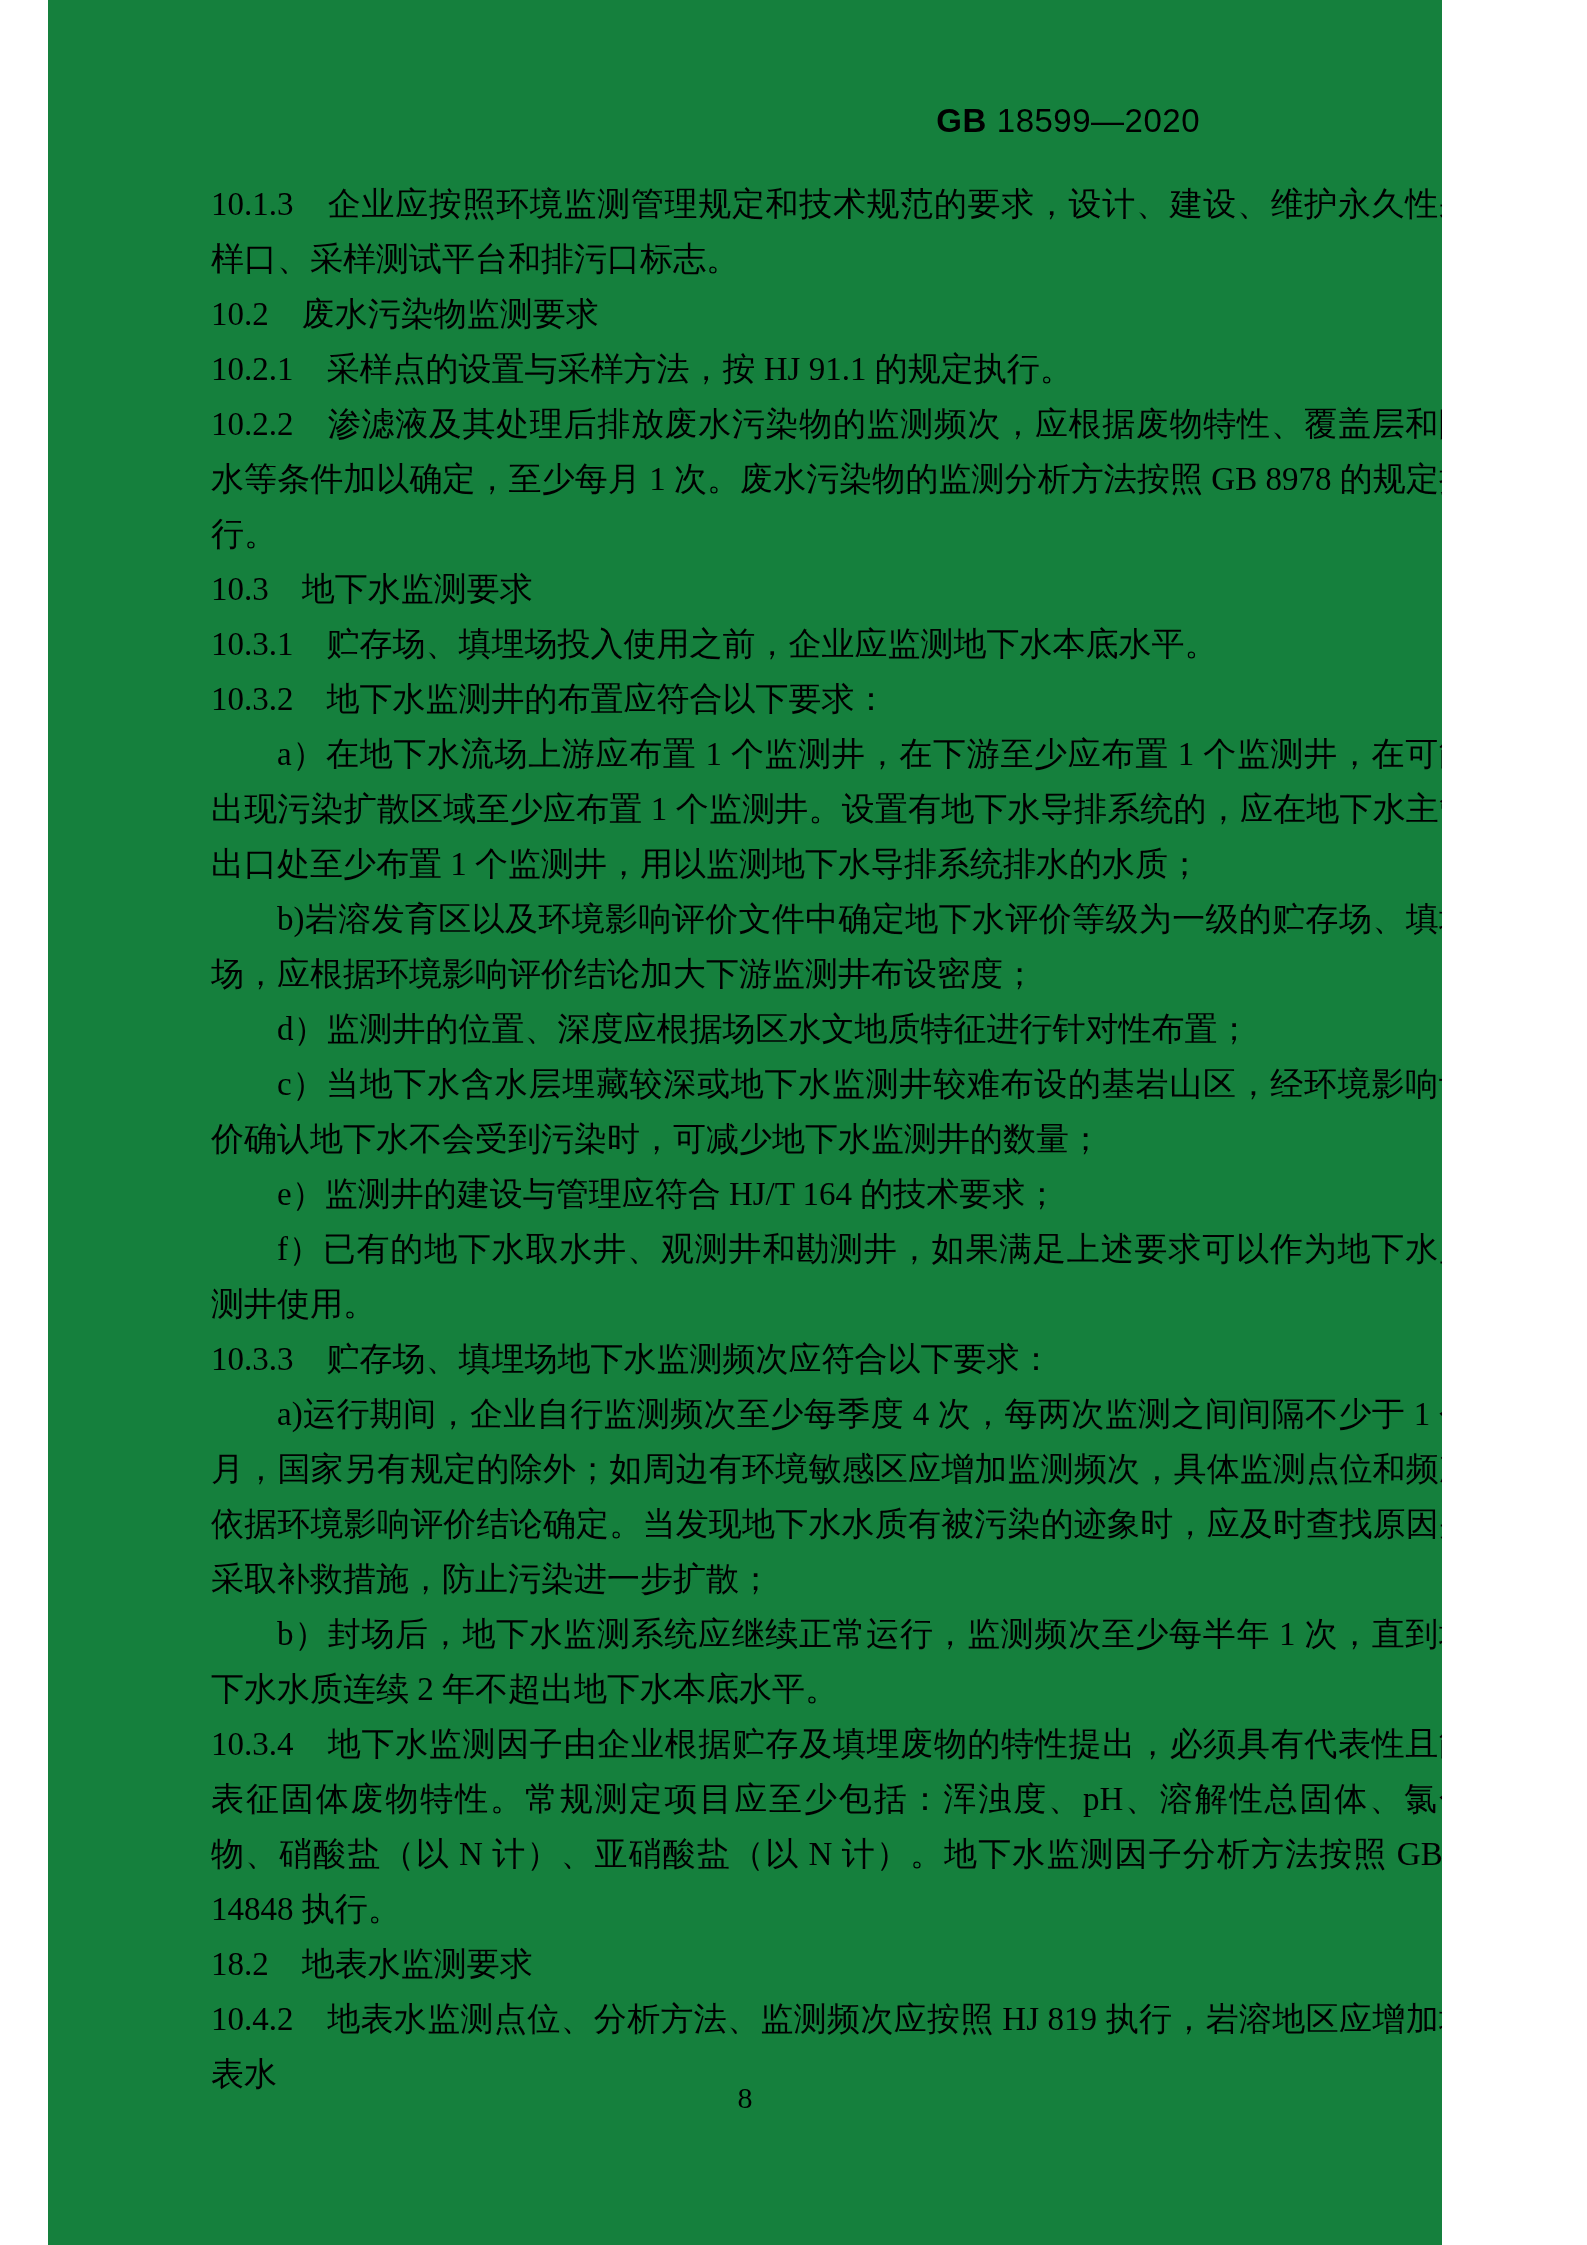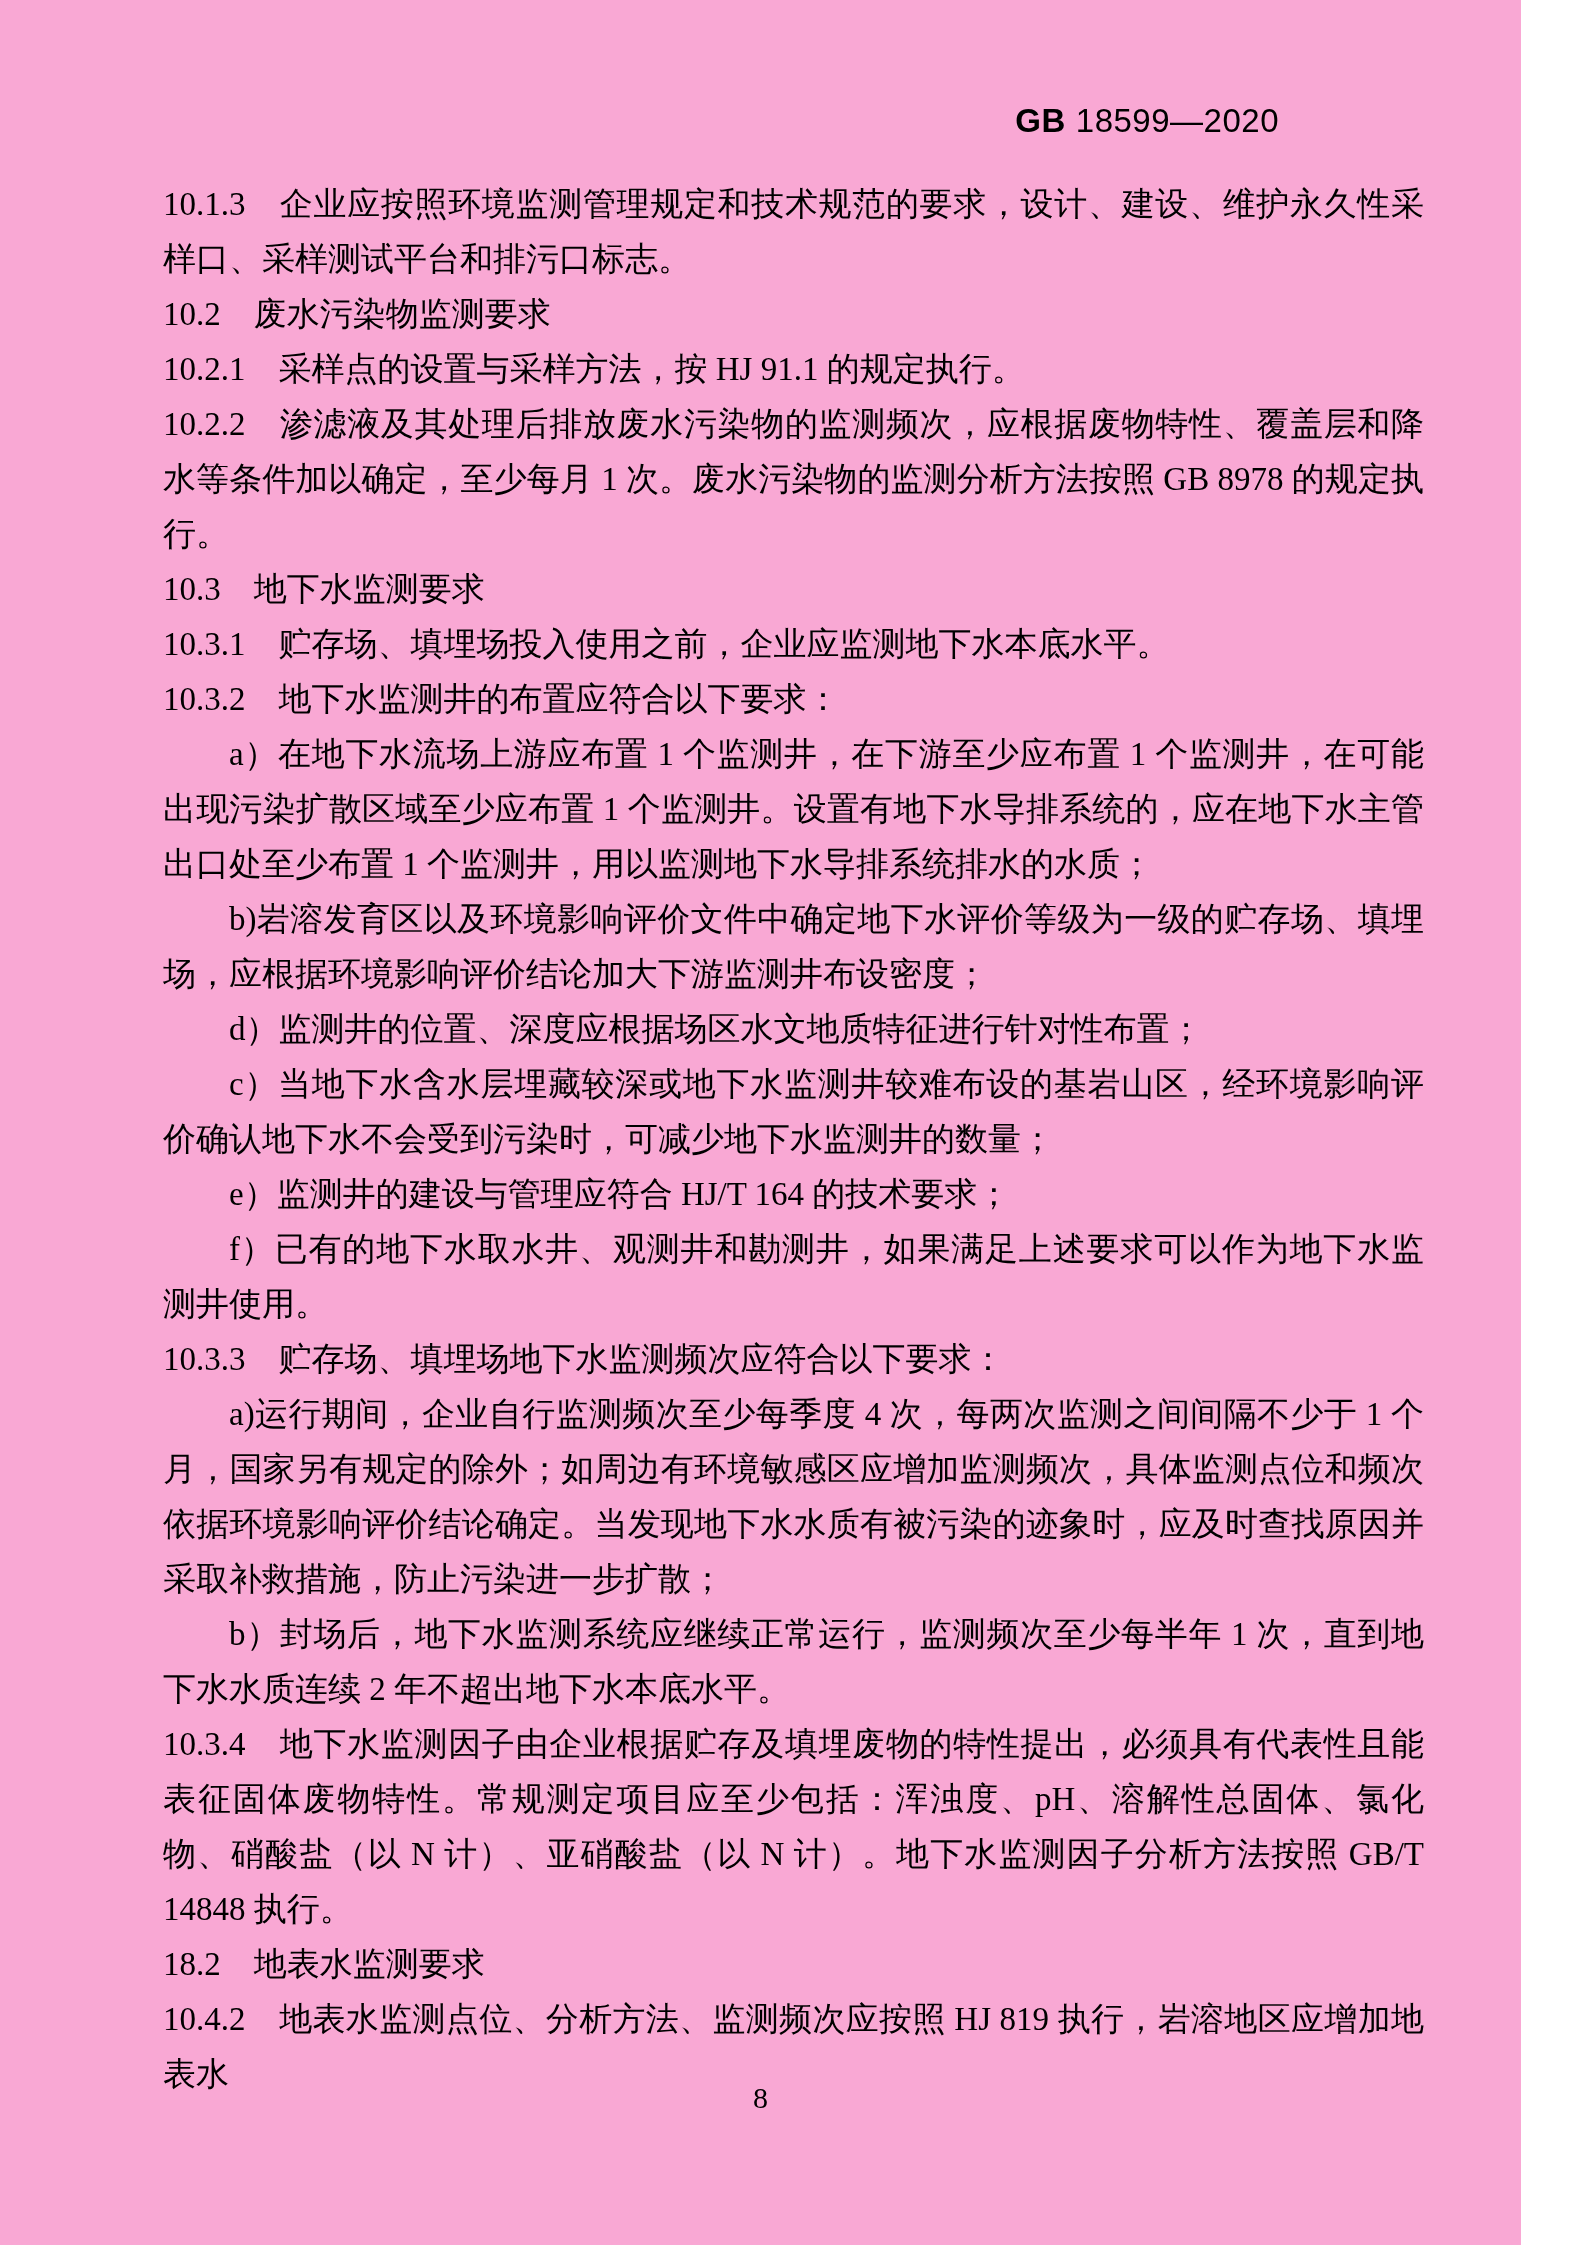--- a/index.html
+++ b/index.html
@@ -1,23 +1,24 @@
 <!DOCTYPE html>
 <html lang="zh"><head>
 <meta charset="utf-8">
 <style>
   html, body { margin: 0; padding: 0; background: #ffffff; }
   .page {
     position: relative;
-    width: 1521px;
+    width: 1394px;
     height: 2245px;
-    background: #f9a8d4;
+    background: #15803d;
     color: #000000;
     font-family: "Liberation Serif", "DejaVu Serif", serif;
     overflow: hidden;
+    margin-left: 48px;
   }
   .doc-header {
     position: absolute;
     top: 103px;
     right: 242px;
     font-family: "Liberation Sans", "DejaVu Sans", sans-serif;
     font-size: 33px;
     line-height: 36px;
     letter-spacing: 0.5px;
     white-space: nowrap;

